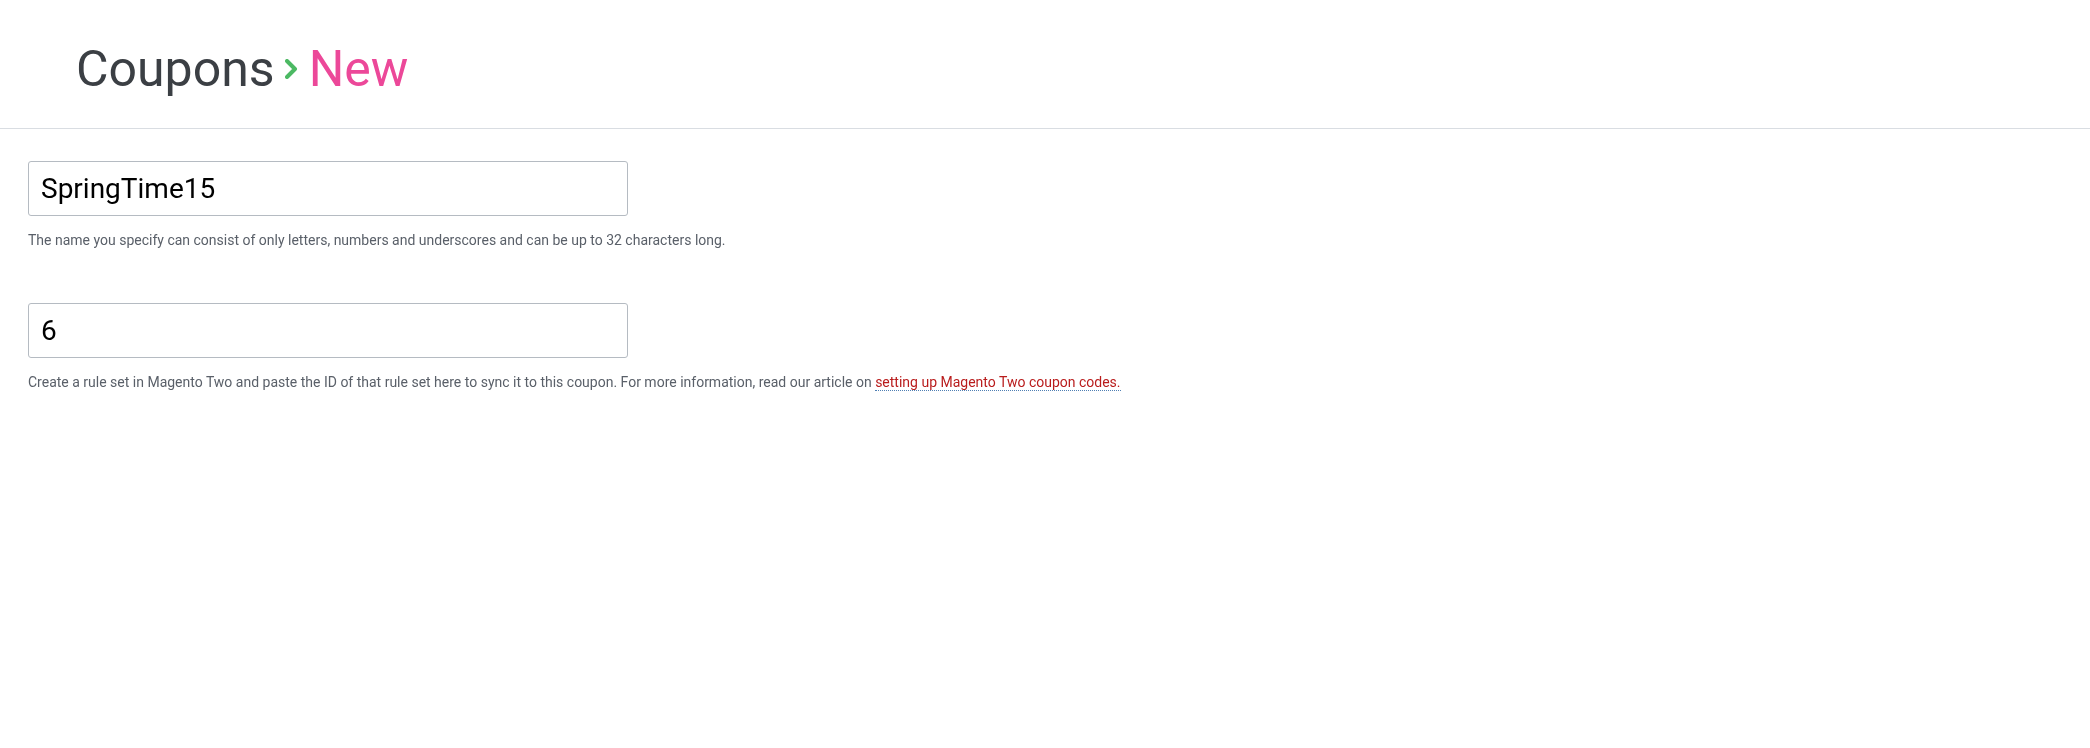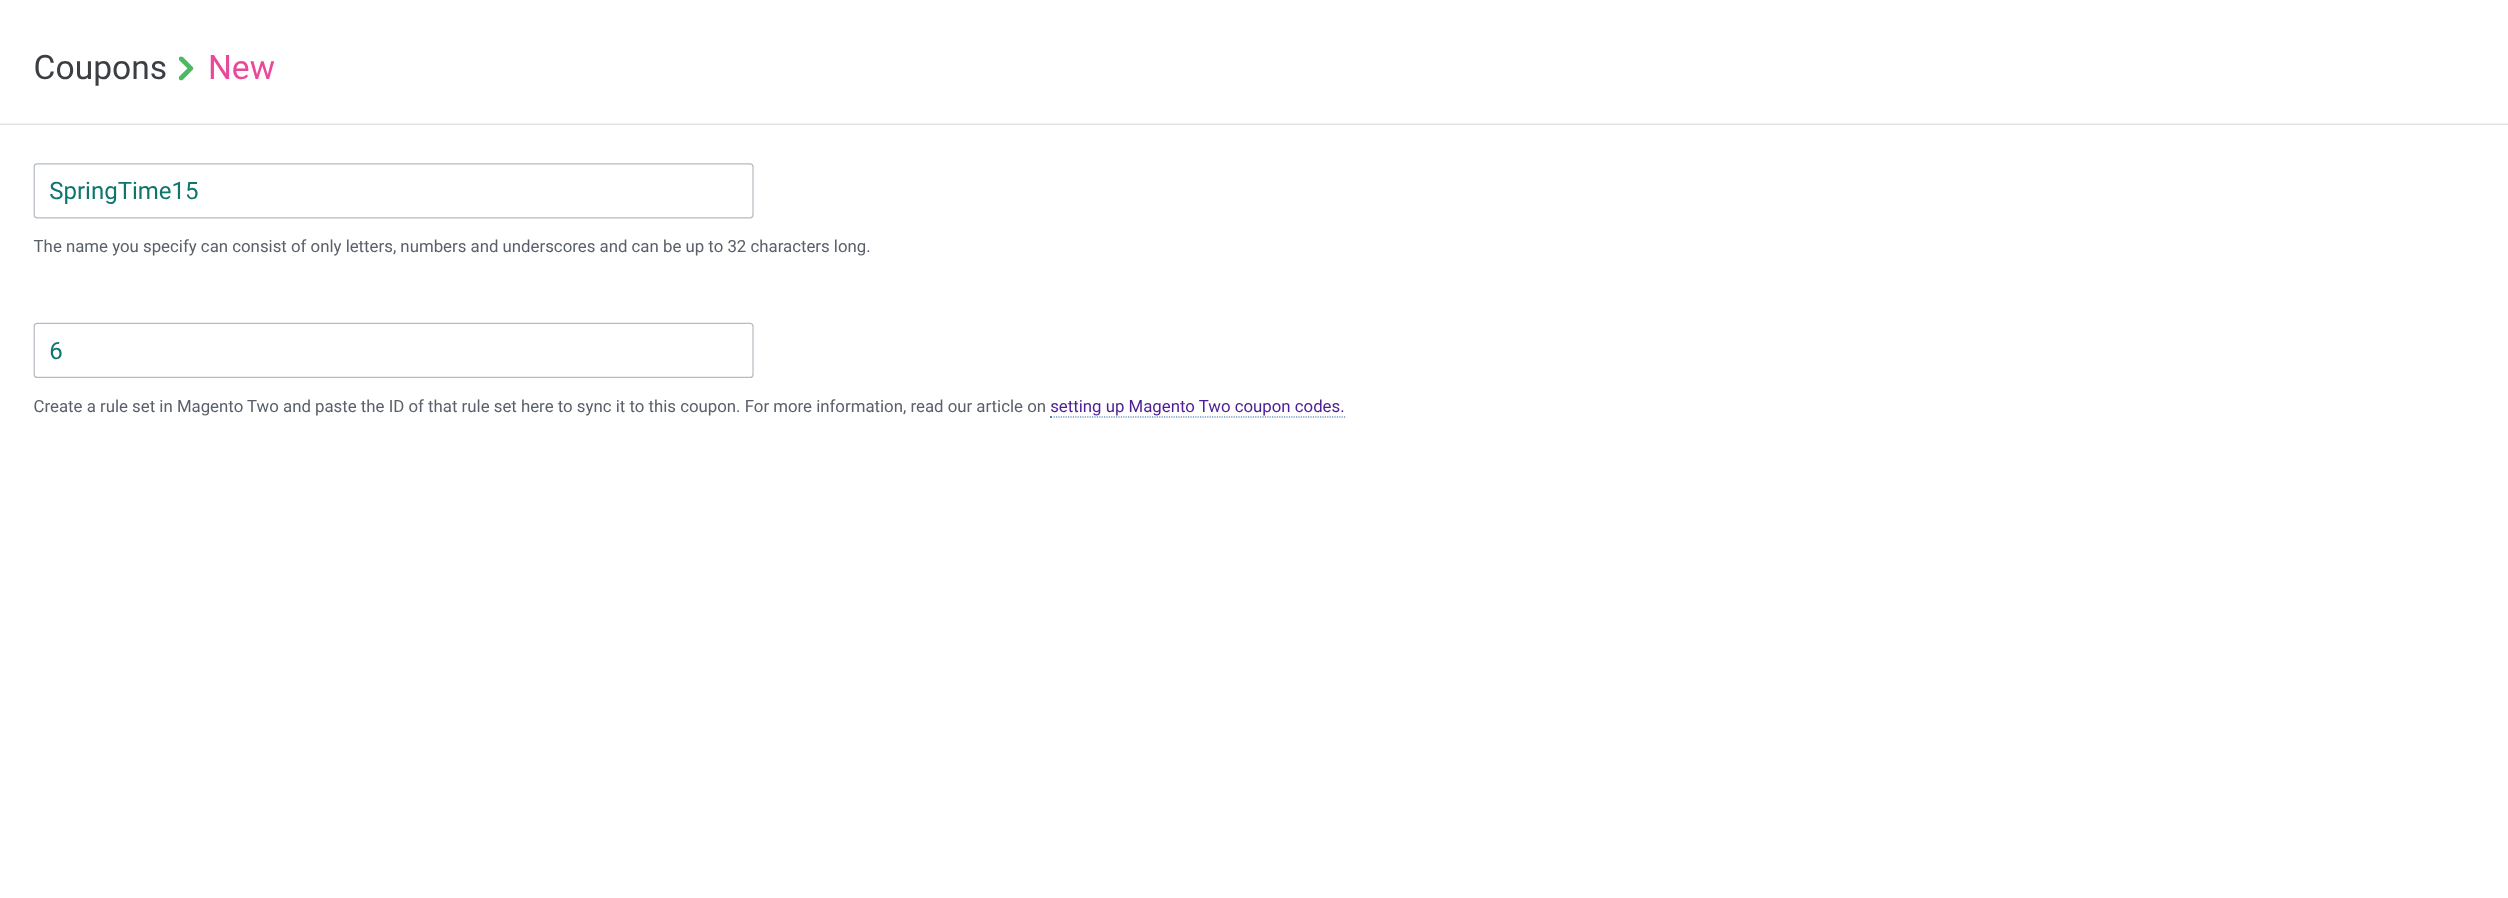--- a/index.html
+++ b/index.html
@@ -12,23 +12,24 @@
       background: #fff;
       color: #3b3f44;
     }
     .header {
       padding: 40px 28px 30px 28px;
     }
     .breadcrumb {
       display: flex;
       align-items: center;
       gap: 10px;
-      font-size: 28px;
+      font-size: 50px;
       font-weight: 400;
       color: #3b3f44;
+      margin-left: 48px;
     }
     .breadcrumb-root {
       color: #3b3f44;
     }
     .breadcrumb-separator {
       color: #4cb963;
       font-weight: 700;
       font-size: 28px;
       display: inline-flex;
       align-items: center;
@@ -51,36 +52,36 @@
       display: block;
       font-size: 22px;
       font-weight: 700;
       color: #3b3f44;
       margin-bottom: 16px;
     }
     .form-input {
       width: 600px;
       max-width: 100%;
       padding: 10px 12px;
-      font-size: 20px;
-      color: #0f766e;
+      font-size: 28px;
+      color: #000000;
       border: 1px solid #b5bbc2;
       border-radius: 3px;
       outline: none;
       font-family: inherit;
       background: #fff;
     }
     .help-text {
       margin-top: 14px;
       font-size: 14px;
       color: #5a6069;
       line-height: 1.5;
     }
     .help-link {
-      color: #4c1d95;
+      color: #b91c1c;
       text-decoration: none;
       border-bottom: 1px dotted #4f7fb3;
       cursor: pointer;
     }
   </style>
 </head>
 <body>
 
 <div class="header">
   <div class="breadcrumb">

